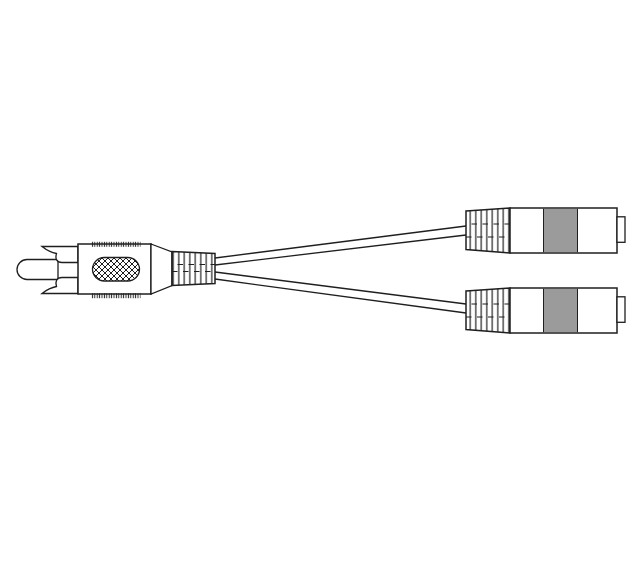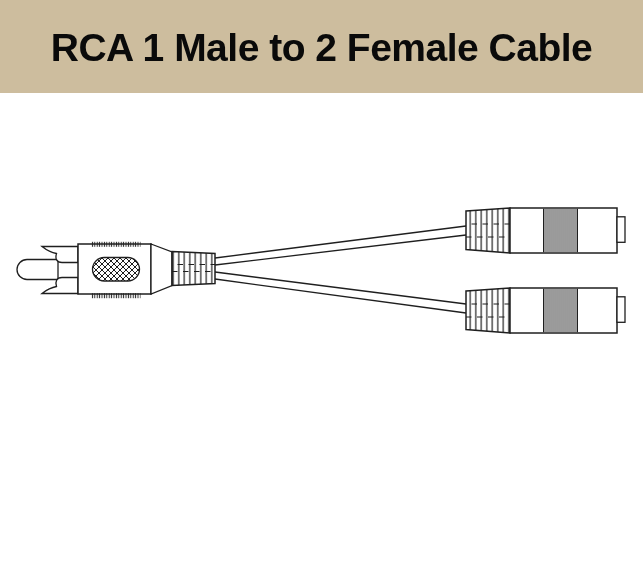--- a/index.html
+++ b/index.html
@@ -39,23 +39,20 @@
   .ln{stroke:var(--line);stroke-width:1.3;fill:none;}
   .ln-thin{stroke:var(--line);stroke-width:1;fill:none;}
   .pat{stroke:var(--line);}
   .ribfill{fill:url(#ribs);stroke:var(--line);stroke-width:1.5;}
 </style>
 </head>
 <body>
 
 <div class="page">
 
-  <div class="banner">
-    <div class="banner-title">RCA 1 Male to 2 Female Cable</div>
-  </div>
 
   <svg class="art" viewBox="0 0 643 567" xmlns="http://www.w3.org/2000/svg">
     <defs>
       <pattern id="xhatch" width="6" height="6" patternUnits="userSpaceOnUse">
         <path d="M0,0 L6,6 M6,0 L0,6" class="pat" stroke-width="1" fill="none"></path>
       </pattern>
       <pattern id="vknurl" width="2" height="60" patternUnits="userSpaceOnUse">
         <line x1="1" y1="0" x2="1" y2="60" class="pat" stroke-width="0.9"></line>
       </pattern>
       <pattern id="ticks" width="2.4" height="10" patternUnits="userSpaceOnUse">

